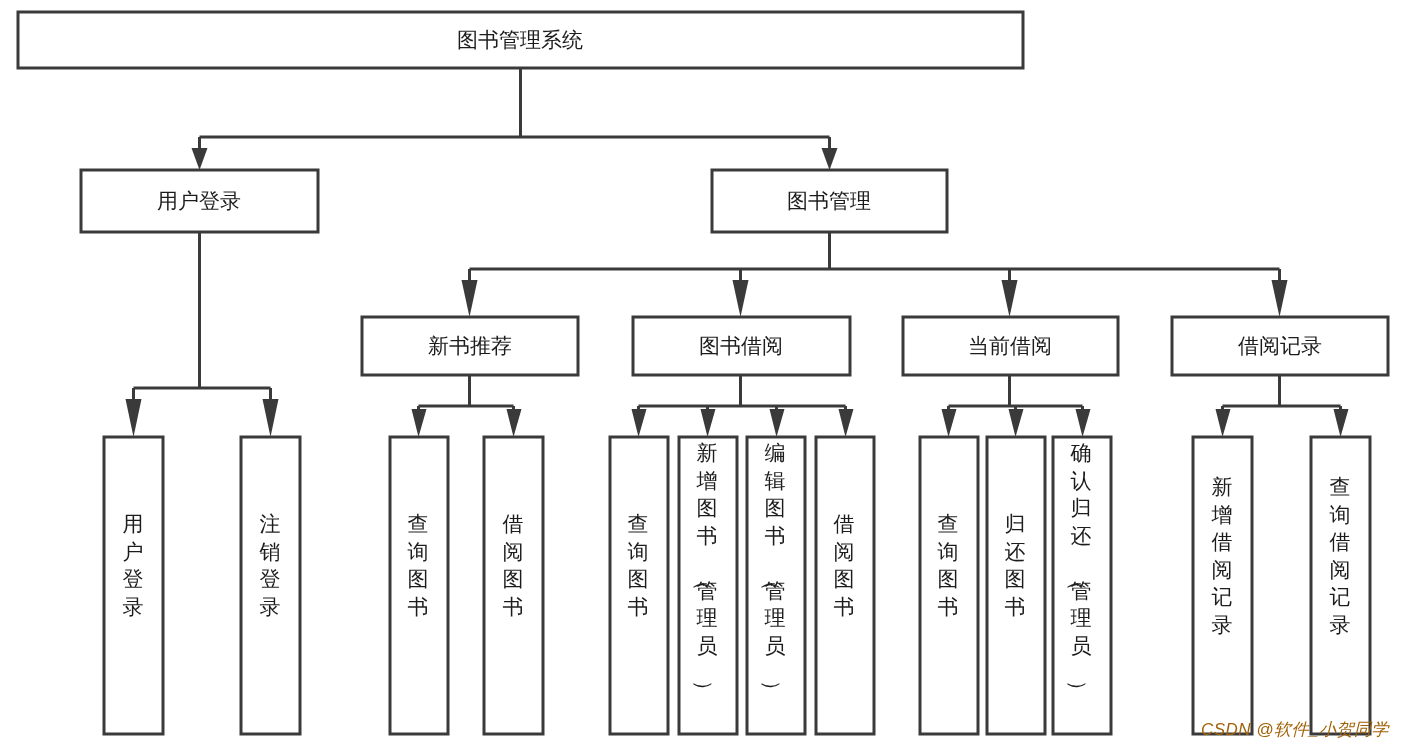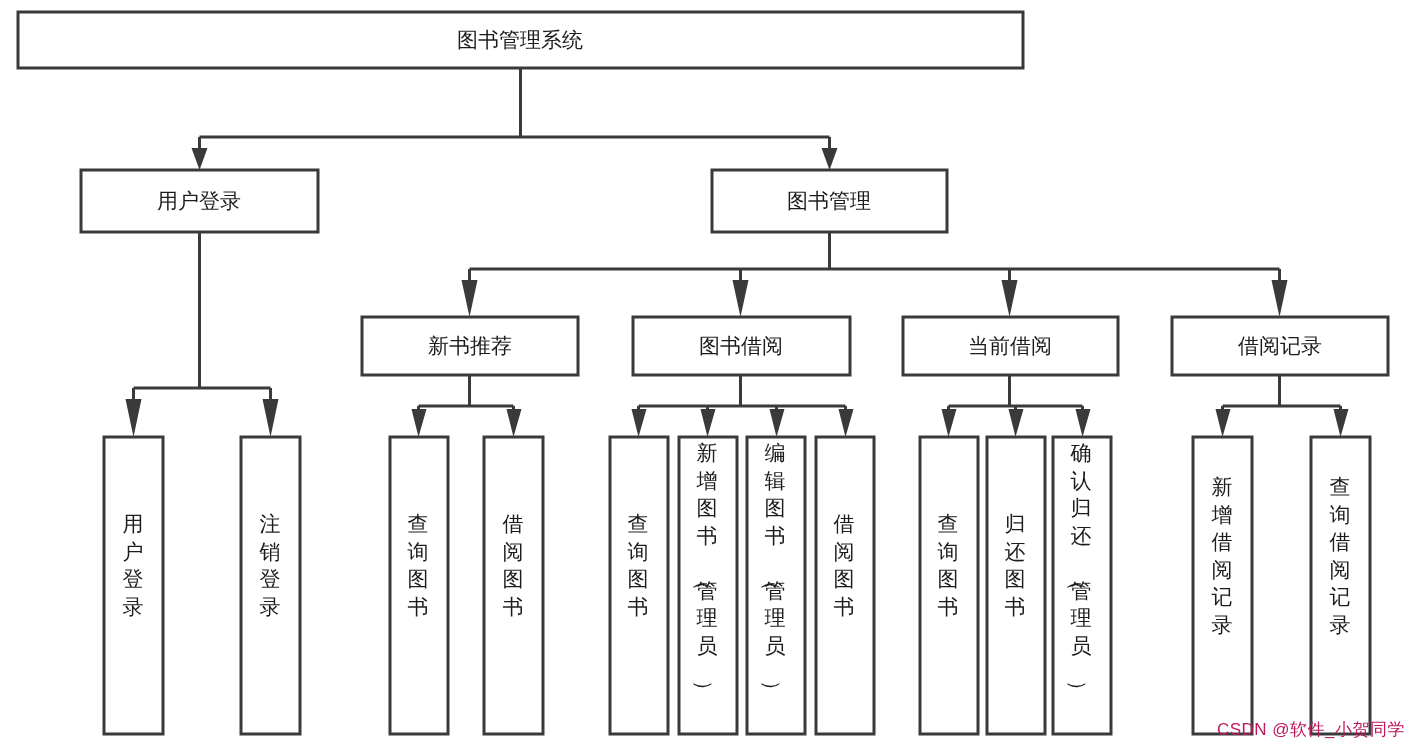--- a/index.html
+++ b/index.html
@@ -49,28 +49,29 @@
     dominant-baseline: middle;
   }
   .node-label-v {
     font-family: "Liberation Sans", "DejaVu Sans", sans-serif;
     fill: #1c1c1c;
     font-size: 21px;
     text-anchor: middle;
   }
   .watermark {
     position: absolute;
-    right: 0;
+    right: 16px;
     bottom: 6px;
     font-family: "Liberation Sans", "DejaVu Sans", sans-serif;
     font-size: 17px;
-    color: #be185d;
+    color: #a16207;
     letter-spacing: 0.5px;
     white-space: nowrap;
     user-select: none;
+    font-style: italic;
   }
 </style>
 </head>
 <body>
 
 <div id="diagram-root">
 
   <svg class="diagram" viewBox="0 0 1405 747" xmlns="http://www.w3.org/2000/svg">
 
     <defs>

